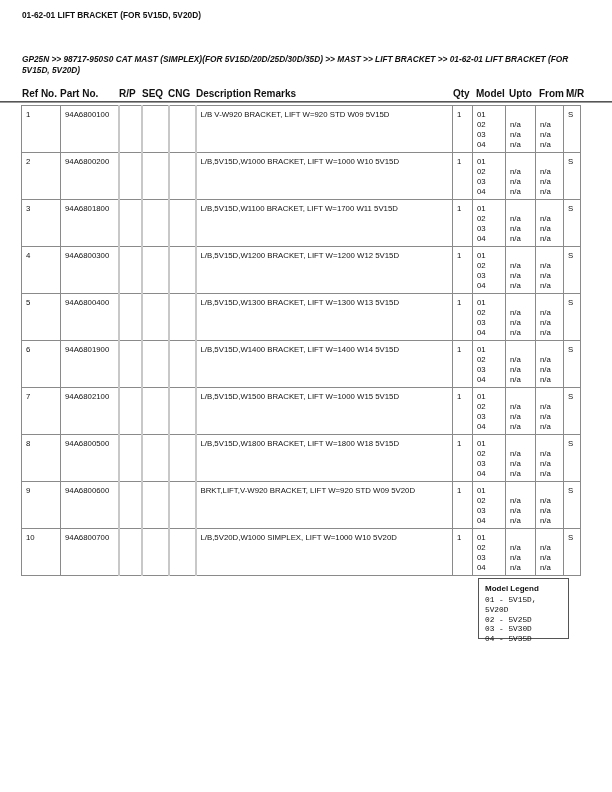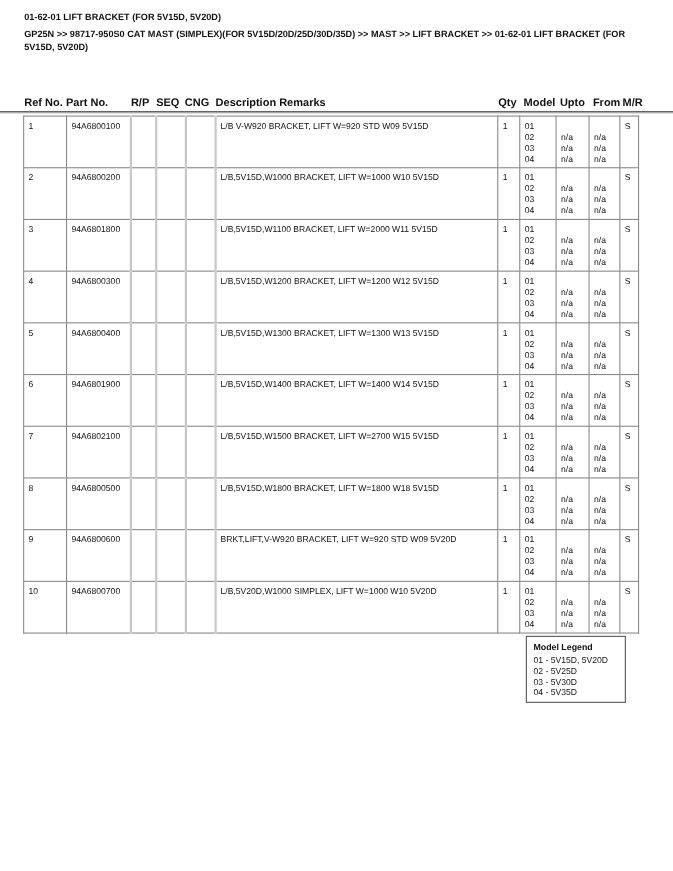--- a/index.html
+++ b/index.html
@@ -1,33 +1,33 @@
 <!DOCTYPE html>
 <html><head>
 <meta charset="utf-8">
 <style>
   html, body { margin: 0; padding: 0; background: #ffffff; }
   body { width: 612px; height: 792px; position: relative; overflow: hidden;
          font-family: "Liberation Sans", sans-serif; color: #111; }
   .title { position: absolute; left: 22px; top: 10px; font-size: 8.3px; font-weight: bold; text-align: center; }
-  .breadcrumb { position: absolute; left: 22px; top: 26px; width: 575px; font-size: 8.3px;
-                font-weight: bold; line-height: 10.5px; }
+  .breadcrumb { position: absolute; left: 22px; top: 54px; width: 575px; font-size: 8.3px;
+                font-weight: bold; line-height: 10.5px; font-style: italic; }
   .hdr { position: absolute; top: 88px; font-size: 10px; font-weight: bold; }
   .hrule { position: absolute; left: 0; top: 101px; width: 612px; height: 0;
            border-top: 1.6px solid #555; border-bottom: 1px solid #999; }
   table.parts { position: absolute; left: 21px; top: 105px; border-collapse: collapse;
                 font-size: 7.8px; table-layout: fixed; }
   table.parts td { border: 1px solid #8a8a8a; vertical-align: top; padding: 4px 4px 0 4px;
                    height: 42px; line-height: 10.4px; }
   table.parts td.gray { border-left: 2px solid #c8c8c8; border-right: 2px solid #c8c8c8; }
   .mline { display: block; height: 10px; line-height: 10px; }
   .legend { position: absolute; left: 478px; top: 578px; width: 91px; height: 61px;
             border: 1px solid #555; font-size: 7.8px; padding: 5px 4px 0 6px; box-sizing: border-box; }
   .legend .lt { font-weight: bold; font-size: 8px; margin-bottom: 3px; }
-  .legend .li { line-height: 9.8px; }
+  .legend .li { line-height: 9.8px; font-family: Liberation Mono, monospace; }
 </style>
 </head>
 <body>
 
 <div class="title">01-62-01 LIFT BRACKET (FOR 5V15D, 5V20D)</div>
 <div class="breadcrumb">GP25N &gt;&gt; 98717-950S0 CAT MAST (SIMPLEX)(FOR 5V15D/20D/25D/30D/35D) &gt;&gt; MAST &gt;&gt; LIFT BRACKET &gt;&gt; 01-62-01 LIFT BRACKET (FOR 5V15D, 5V20D)</div>
 
 <div class="hdr" style="left:22px">Ref No.</div>
 <div class="hdr" style="left:60px">Part No.</div>
 <div class="hdr" style="left:119px">R/P</div>
@@ -112,21 +112,21 @@
           <span class="mline">n/a</span>
         </td>
         <td>S</td>
       </tr>
       <tr>
         <td>3</td>
         <td>94A6801800</td>
         <td class="gray"></td>
         <td></td>
         <td class="gray"></td>
-        <td>L/B,5V15D,W1100 BRACKET, LIFT W=2000 W11 5V15D</td>
+        <td>L/B,5V15D,W1100 BRACKET, LIFT W=1700 W11 5V15D</td>
         <td>1</td>
         <td>
           <span class="mline">01</span>
           <span class="mline">02</span>
           <span class="mline">03</span>
           <span class="mline">04</span>
         </td>
         <td>
           <span class="mline"></span>
           <span class="mline">n/a</span>
@@ -224,21 +224,21 @@
           <span class="mline">n/a</span>
         </td>
         <td>S</td>
       </tr>
       <tr>
         <td>7</td>
         <td>94A6802100</td>
         <td class="gray"></td>
         <td></td>
         <td class="gray"></td>
-        <td>L/B,5V15D,W1500 BRACKET, LIFT W=2700 W15 5V15D</td>
+        <td>L/B,5V15D,W1500 BRACKET, LIFT W=1000 W15 5V15D</td>
         <td>1</td>
         <td>
           <span class="mline">01</span>
           <span class="mline">02</span>
           <span class="mline">03</span>
           <span class="mline">04</span>
         </td>
         <td>
           <span class="mline"></span>
           <span class="mline">n/a</span>

